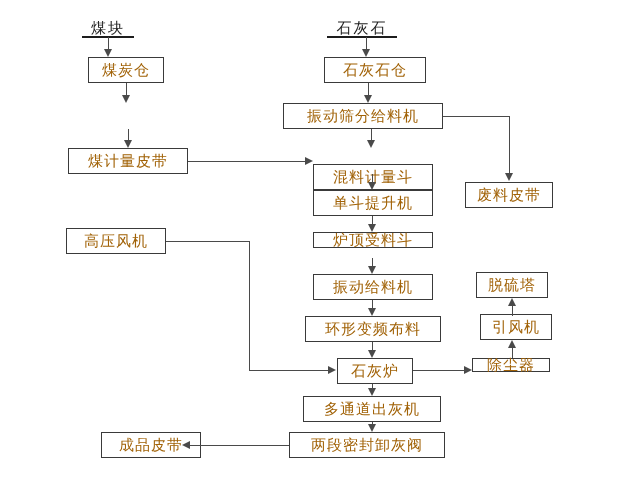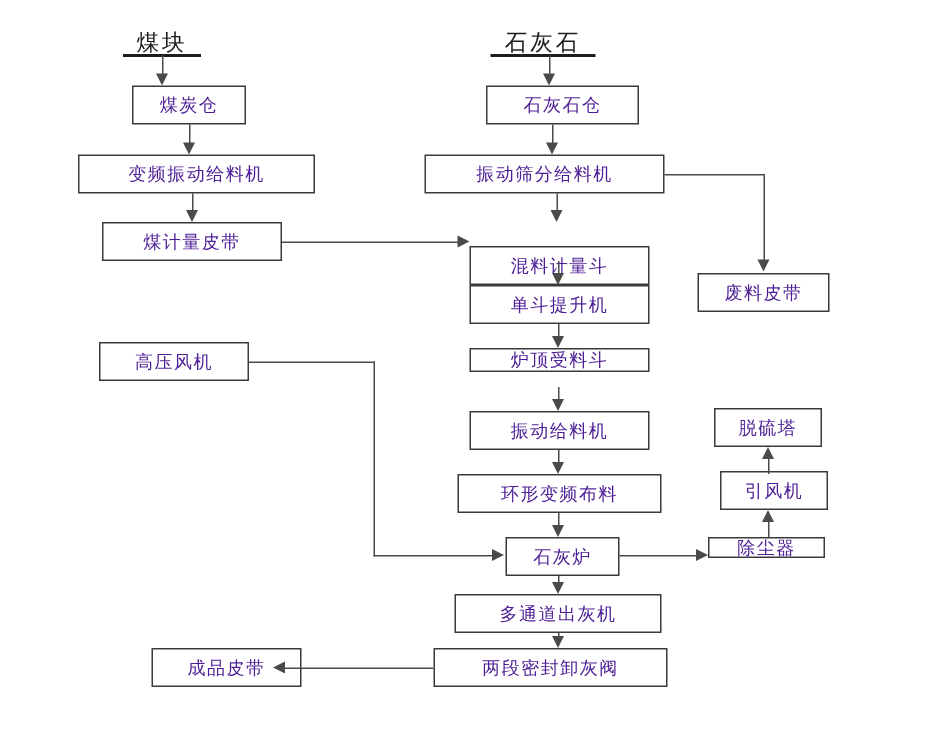--- a/index.html
+++ b/index.html
@@ -14,25 +14,25 @@
     background:#ffffff;
     overflow:hidden;
     border-radius:24px;
   }
   
   .node{
     position:absolute;
     box-sizing:border-box;
     border:1px solid #3a3a3a;
     background:#ffffff;
-    color:#4c1d95;
+    color:#a16207;
     display:flex;
     align-items:center;
     justify-content:center;
-    font-size:12px;
+    font-size:15px;
     line-height:1;
     letter-spacing:1px;
     white-space:nowrap;
     font-family:"DejaVu Serif","Liberation Serif",serif;
   }
   
   .srclabel{
     position:absolute;
     color:#1d1d1d;
     font-size:15px;
@@ -74,21 +74,20 @@
 </style>
 </head>
 <body>
 
 <div id="canvas">
 
   <div class="srclabel" style="left:82px;top:14px;width:52px;height:22px;">煤块</div>
   <div class="srclabel" style="left:327px;top:14px;width:70px;height:22px;">石灰石</div>
 
   <div class="node" style="left:88px;top:57px;width:76px;height:26px;">煤炭仓</div>
-  <div class="node" style="left:52px;top:103px;width:158px;height:26px;">变频振动给料机</div>
   <div class="node" style="left:68px;top:148px;width:120px;height:26px;">煤计量皮带</div>
   <div class="node" style="left:66px;top:228px;width:100px;height:26px;">高压风机</div>
   <div class="node" style="left:81px;top:432px;width:100px;height:26px;margin-left:20px;">成品皮带</div>
 
   <div class="node" style="left:324px;top:57px;width:102px;height:26px;">石灰石仓</div>
   <div class="node" style="left:283px;top:103px;width:160px;height:26px;">振动筛分给料机</div>
   <div class="node" style="left:313px;top:164px;width:120px;height:26px;">混料计量斗</div>
   <div class="node" style="left:313px;top:190px;width:120px;height:26px;">单斗提升机</div>
   <div class="node" style="left:313px;top:232px;width:120px;height:16px;">炉顶受料斗</div>
   <div class="node" style="left:313px;top:274px;width:120px;height:26px;text-align:right;">振动给料机</div>

